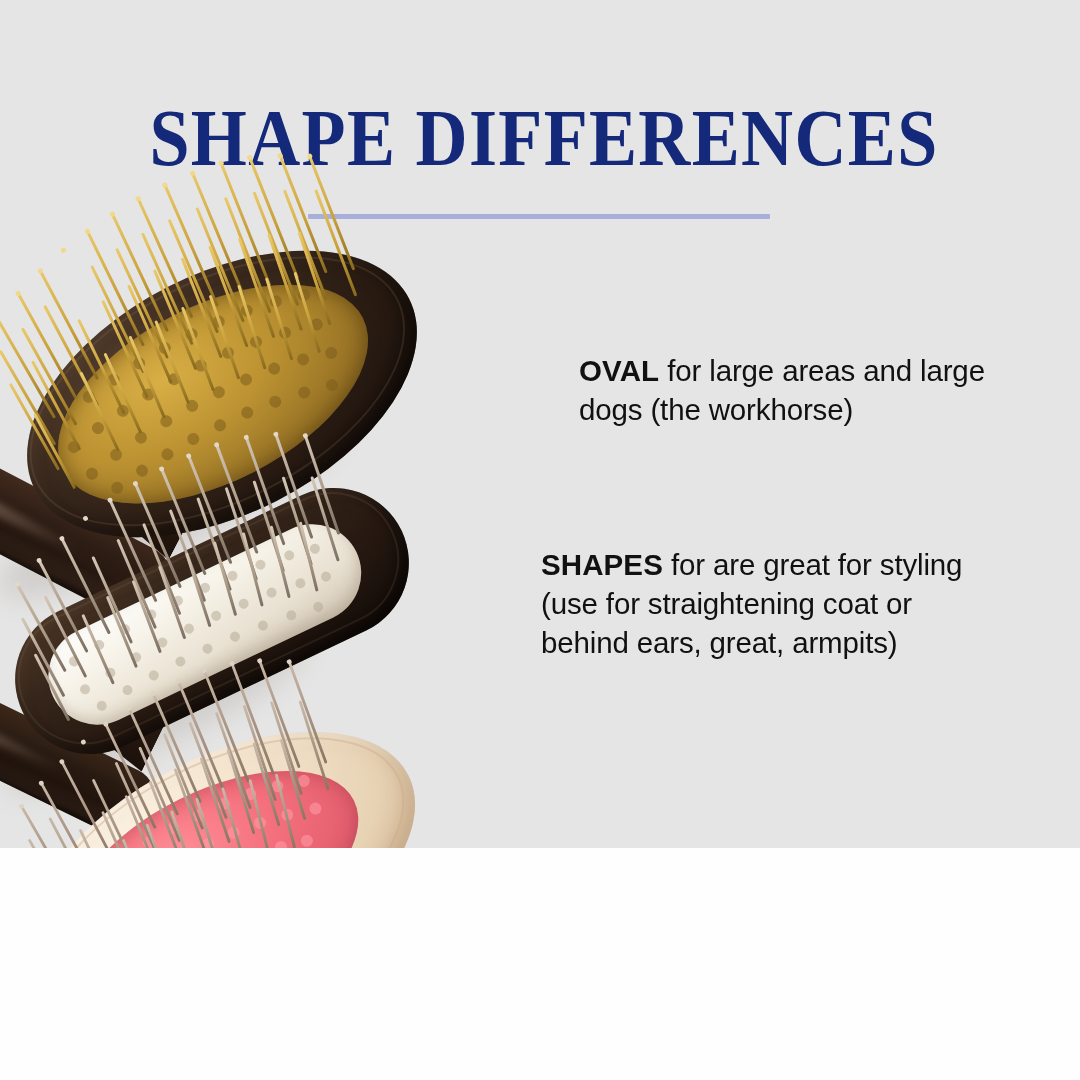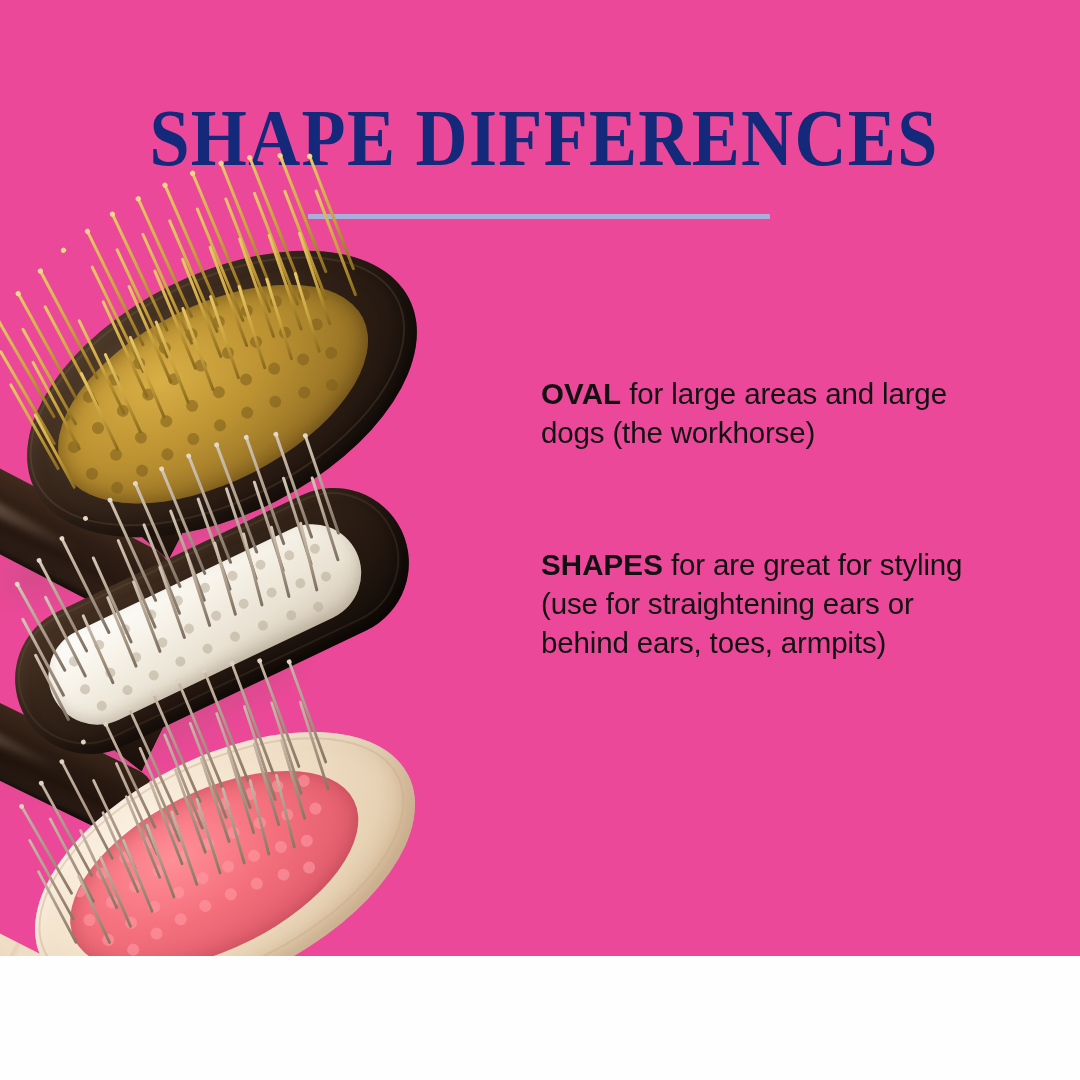--- a/index.html
+++ b/index.html
@@ -11,22 +11,22 @@
   }
 
   body {
     background:#fefefe;
     font-family:"Liberation Sans", sans-serif;
     position:relative;
   }
 
   #stage {
     position:absolute; inset:0;
-    width:1080px; height:956px;
-    background:#ec4899;
+    width:1080px; height:848px;
+    background:#e5e5e5;
     overflow:hidden;
   }
 
   
   #title-block {
     position:absolute;
     left:0; top:100px;
     width:1088px;
     text-align:center;
   }
@@ -54,21 +54,21 @@
   .callout {
     position:absolute;
     left:541px;
     width:452px;
     font-size:29.5px;
     line-height:1.33;
     color:#111111;
     letter-spacing:-0.15px;
   }
   .callout b { font-weight:700; letter-spacing:0.1px; }
-  #callout-oval   { top:374px; }
+  #callout-oval   { top:351px;margin-left:38px; }
   #callout-oblong { top:545px; }
   #callout-pocket { top:768px; }
 
   
   .brush {
     position:absolute;
     transform-origin:center center;
   }
 
   
@@ -635,17 +635,17 @@
         </g>
       </svg>
     </div>
   </div>
 
   <div class="callout" id="callout-oval">
     <b>OVAL</b><span> for large areas and large dogs (the workhorse)</span>
   </div>
 
   <div class="callout" id="callout-oblong">
-    <b>SHAPES</b><span> for are great for styling (use for straightening ears or behind ears, toes, armpits)</span>
+    <b>SHAPES</b><span> for are great for styling (use for straightening coat or behind ears, great, armpits)</span>
   </div>
 
 
 </div>
 
 </body></html>

